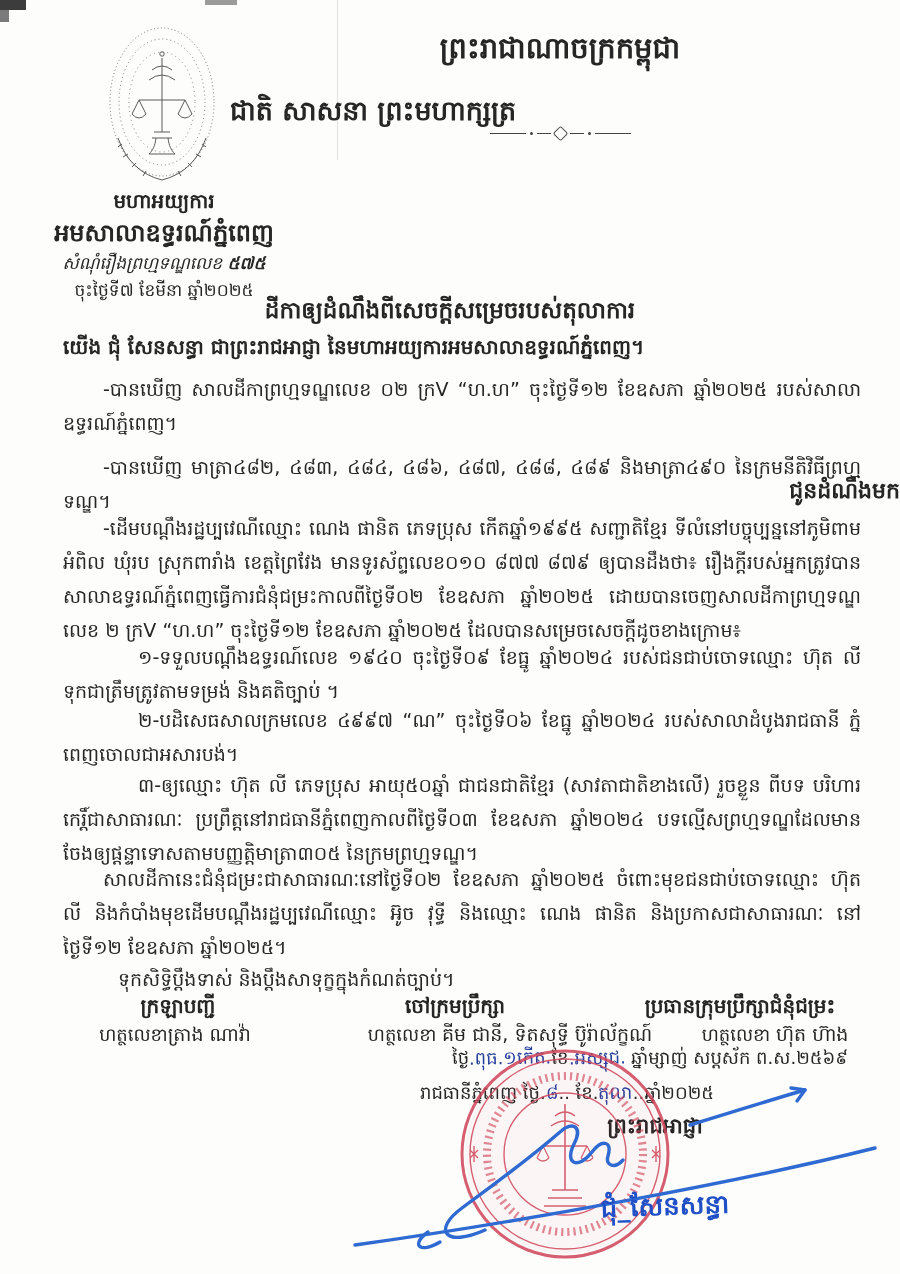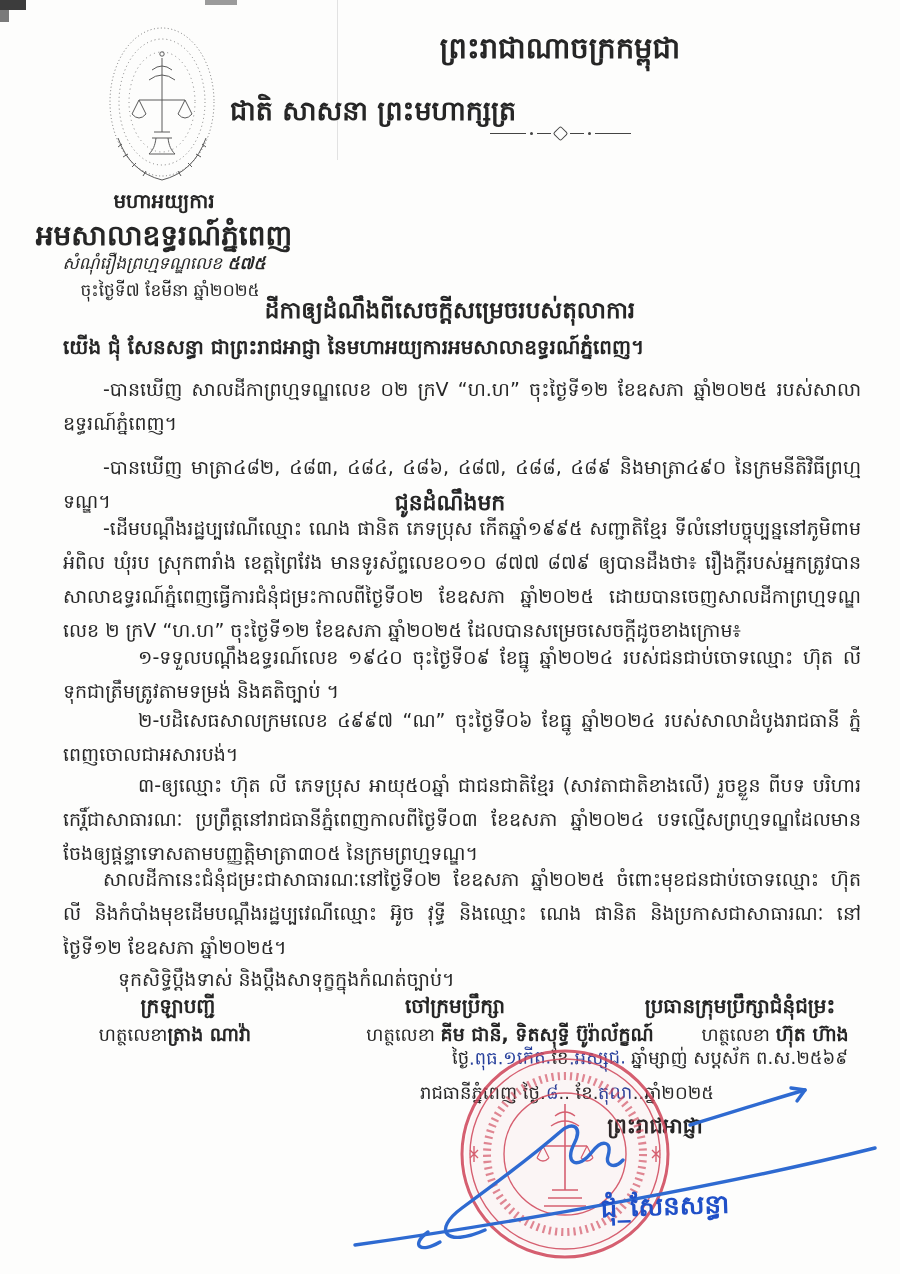--- a/index.html
+++ b/index.html
@@ -14,46 +14,46 @@
   .kingdom1{left:230px;top:30px;width:660px;font-size:29px;font-weight:bold;text-align:center;}
   .kingdom2{left:230px;top:74px;width:660px;font-size:27px;font-weight:bold;text-align:left;margin-top:20px;}
   .ornament{left:480px;top:128px;width:160px;display:flex;align-items:center;justify-content:center;gap:4px;}
   .orn-line{width:36px;height:1.5px;background:#444;}
   .orn-line.sm{width:14px;height:1px;}
   .orn-dot{width:3px;height:3px;border-radius:50%;background:#444;}
   .orn-core{width:9px;height:9px;border:1.5px solid #444;border-radius:2px;transform:rotate(45deg);}
   
   .emblem{left:102px;top:20px;width:120px;height:168px;}
   .office1{left:30px;top:188px;width:268px;font-size:20px;font-weight:bold;text-align:center;}
-  .office2{left:10px;top:218px;width:308px;font-size:28px;font-weight:bold;text-align:center;}
+  .office2{left:10px;top:218px;width:308px;font-size:24px;font-weight:bold;text-align:center;}
   .caseline{left:10px;top:252px;width:308px;font-size:17px;text-align:center;font-style:italic;}
-  .issuedline{left:16px;top:279px;width:308px;font-size:17px;text-align:center;}
+  .issuedline{left:10px;top:279px;width:308px;font-size:17px;text-align:center;}
   
   .doc-title{left:0;top:296px;width:900px;font-size:23px;font-weight:bold;text-align:center;}
   .intro{left:63px;top:334px;width:800px;font-size:20px;font-weight:bold;}
   .para{left:63px;width:798px;font-size:19px;line-height:34px;text-align:justify;overflow-wrap:break-word;}
   .ind40{text-indent:40px;}
   .ind55{text-indent:55px;}
   .ind75{text-indent:75px;}
   .p-hs1{top:372px;}
   .p-hs2{top:450px;}
-  .sec-head{left:0;top:477px;width:900px;font-size:22px;font-weight:bold;text-align:center;margin-top:12px;}
+  .sec-head{left:0;top:477px;width:900px;font-size:22px;font-weight:bold;text-align:right;}
   .p-notify{top:511px;}
   .p-pt1{top:640px;}
   .p-pt2{top:703px;}
   .p-pt3{top:768px;}
   .p-public{top:862px;}
   .p-closing{top:962px;}
   
   .role{font-size:20px;font-weight:bold;text-align:center;top:993px;}
   .role-clerk{left:63px;width:230px;}
   .role-judges{left:325px;width:260px;}
   .role-president{left:600px;width:280px;}
   .signame{font-size:18px;text-align:center;top:1022px;white-space:nowrap;}
-  .signame .nm{font-weight:bold;font-size:19px;}
+  .signame .nm{font-weight:normal;font-size:19px;}
   .sig-clerk{left:50px;width:250px;}
   .sig-judges{left:320px;width:380px;}
   .sig-president{left:655px;width:240px;}
   
   .dateline1{left:410px;top:1046px;width:480px;font-size:18px;text-align:center;white-space:nowrap;}
   .dateline2{left:420px;top:1081px;width:440px;font-size:18px;text-align:left;white-space:nowrap;}
   .hw{color:#27409c;display:inline-block;transform:rotate(-1deg);font-size:18px;}
   .pros-title{left:520px;top:1112px;width:270px;font-size:21px;font-weight:bold;text-align:center;}
   .pros-name{left:540px;top:1190px;width:250px;font-size:26px;font-weight:bold;color:#2050c8;text-align:center;transform:rotate(-2deg);}
   

